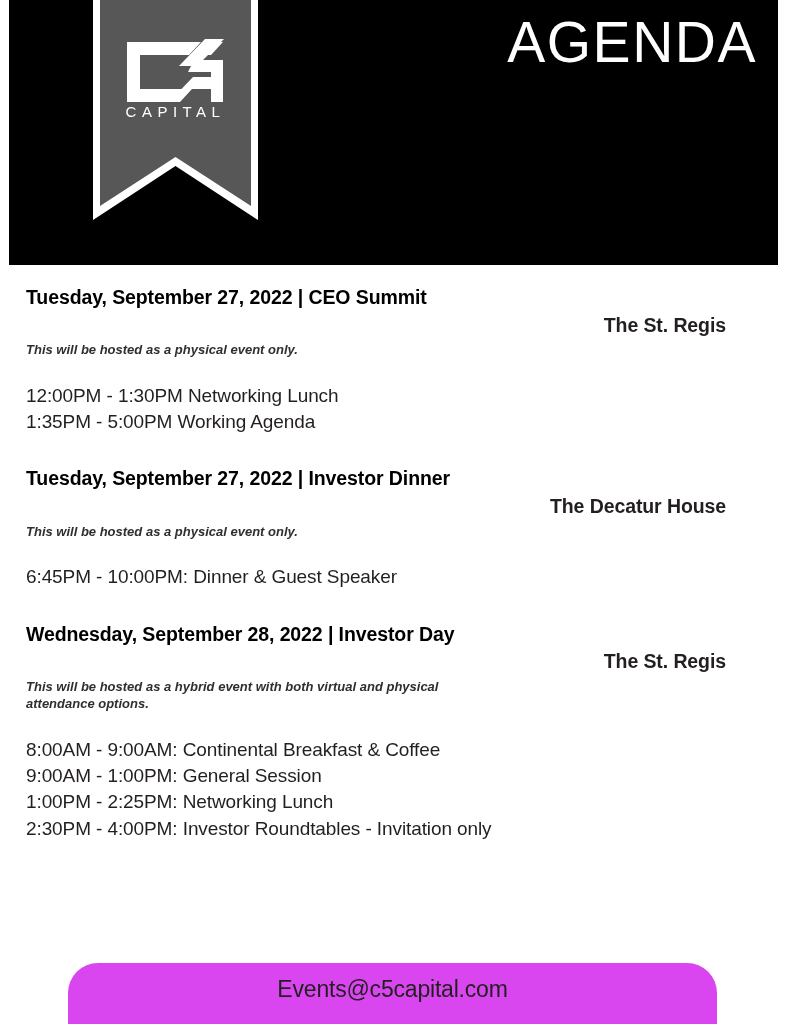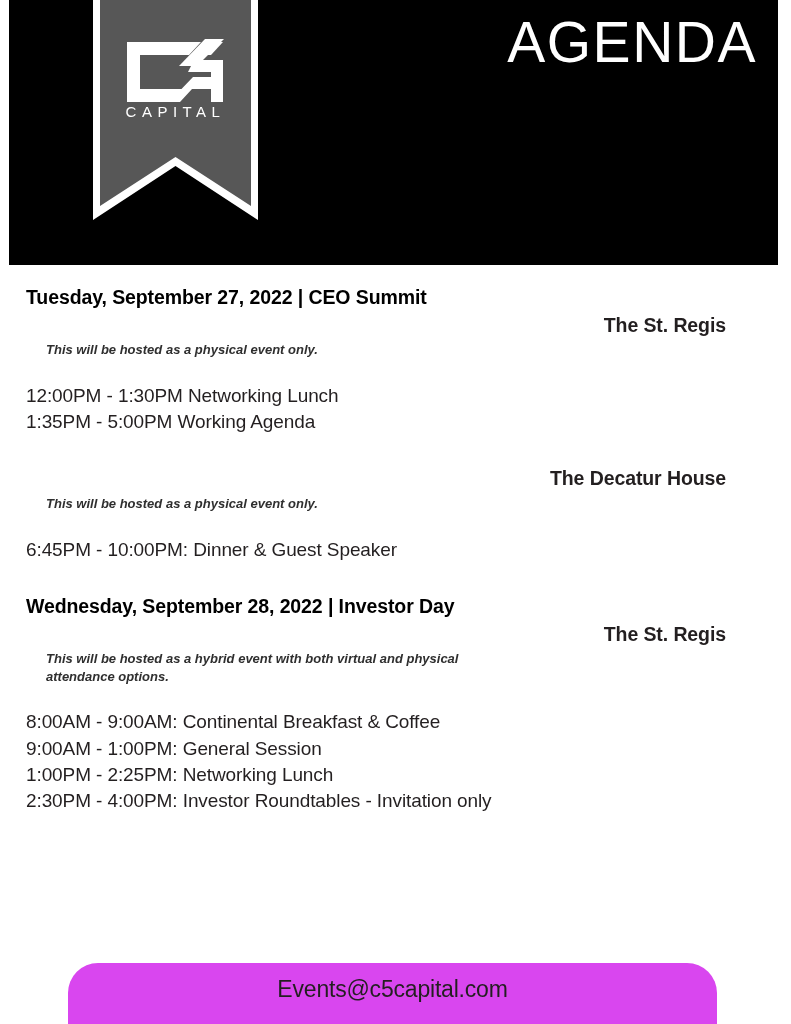--- a/index.html
+++ b/index.html
@@ -76,21 +76,20 @@
     text-align: right;
   }
   .sec-note {
     font-size: 13px;
     font-style: italic;
     font-weight: bold;
     line-height: 1.35;
     color: #2f2f2f;
     margin-top: 2px;
     max-width: 470px;
-    margin-left: 20px;
   }
   .sec-items {
     margin-top: 24px;
   }
   .sec-item {
     font-size: 19px;
     line-height: 1.38;
     letter-spacing: -0.1px;
     color: #231f20;
     white-space: nowrap;
@@ -152,20 +151,21 @@
     <div class="sec-title">Tuesday, September 27, 2022 | CEO Summit</div>
     <div class="sec-venue">The St. Regis</div>
     <div class="sec-note">This will be hosted as a physical event only.</div>
     <div class="sec-items">
       <div class="sec-item">12:00PM - 1:30PM Networking Lunch</div>
       <div class="sec-item">1:35PM - 5:00PM Working Agenda</div>
     </div>
   </div>
 
   <div class="section">
+    <div class="sec-title">Tuesday, September 27, 2022 | Investor Dinner</div>
     <div class="sec-venue">The Decatur House</div>
     <div class="sec-note">This will be hosted as a physical event only.</div>
     <div class="sec-items">
       <div class="sec-item">6:45PM - 10:00PM: Dinner &amp; Guest Speaker</div>
     </div>
   </div>
 
   <div class="section">
     <div class="sec-title">Wednesday, September 28, 2022 | Investor Day</div>
     <div class="sec-venue">The St. Regis</div>

